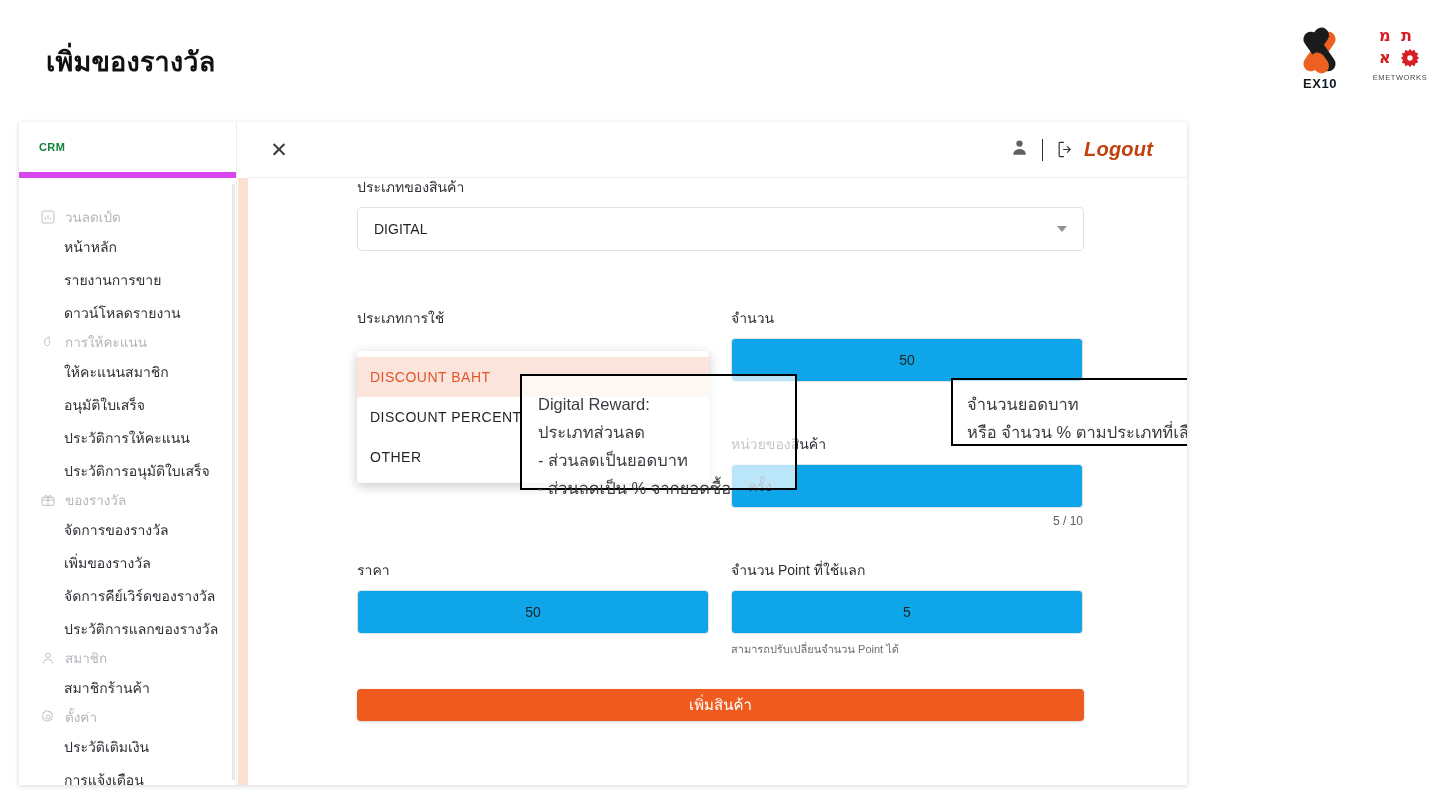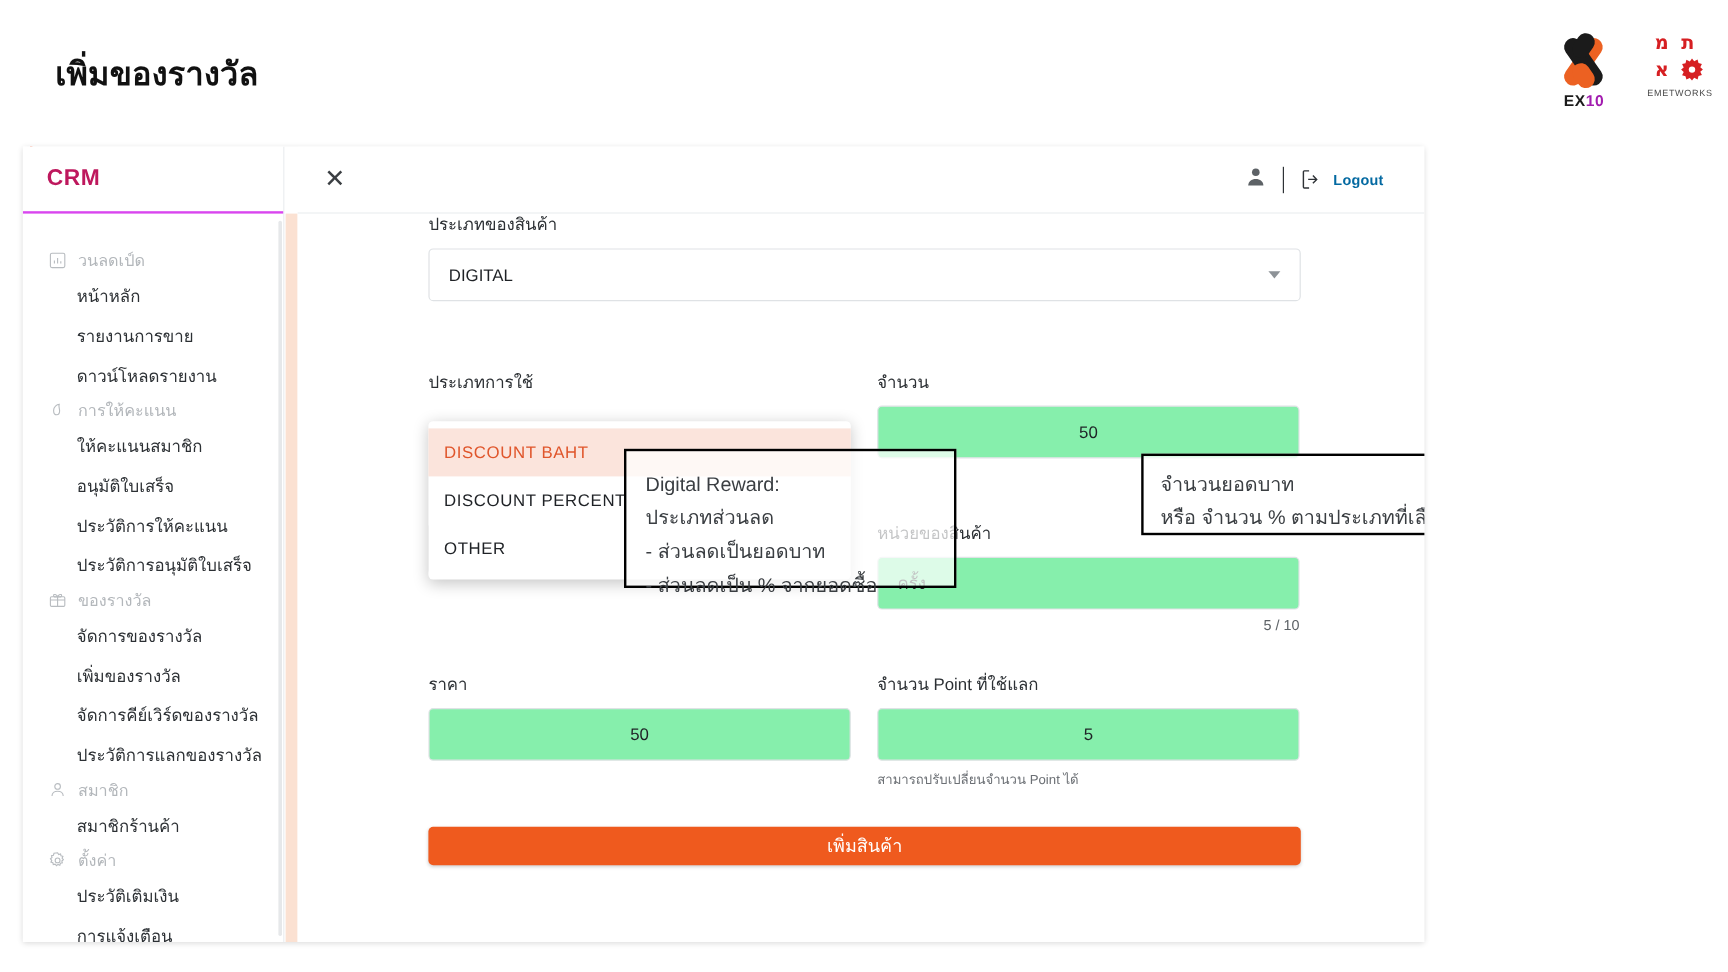--- a/index.html
+++ b/index.html
@@ -30,21 +30,21 @@
   .logo-ex10 .mark i {
     position: absolute; display: block; border-radius: 9px;
     width: 15px; height: 45px; top: 2px; left: 22px;
   }
   .logo-ex10 .mark i.a { background: #ec6122; transform: rotate(35deg); }
   .logo-ex10 .mark i.b { background: #1b1b1b; transform: rotate(-35deg); }
   .logo-ex10 .mark i.c { background: #1b1b1b; transform: rotate(35deg); width: 15px; height: 22px; top: 0; left: 22px; }
   .logo-ex10 .mark i.d { background: #ec6122; transform: rotate(-35deg); width: 15px; height: 22px; top: 25px; left: 22px; }
   .logo-ex10 .wordmark { font-size: 13px; font-weight: 700; letter-spacing: .5px; margin-top: 1px; }
   .logo-ex10 .wordmark .ex { color: #1b1b1b; }
-  .logo-ex10 .wordmark .ten { color: #a21caf; }
+  .logo-ex10 .wordmark .ten { color: #0f172a; }
   .logo-emet { width: 60px; text-align: center; }
   .logo-emet .grid {
     width: 44px; height: 44px; margin: 0 auto; position: relative;
   }
   .logo-emet .grid span {
     position: absolute; color: #d61f22; font-weight: 700; font-family: "DejaVu Sans", sans-serif;
     font-size: 16px; line-height: 16px;
   }
   .logo-emet .grid span.g1 { left: 1px; top: 1px; }
   .logo-emet .grid span.g2 { left: 23px; top: 1px; }
@@ -63,22 +63,22 @@
     position: absolute; left: 6px; top: 0; width: 2px; height: 663px; background: #f4623a;
   }
 
   
   .sidebar {
     position: absolute; left: 0; top: 0; width: 218px; height: 663px;
     background: #ffffff; border-right: 1px solid #eceef0;
   }
   .sidebar-brand {
     height: 56px; display: flex; align-items: center; padding-left: 20px;
-    font-size: 19px; font-weight: 700; color: #be185d; letter-spacing: .4px;
-    border-bottom: 2px solid #d946ef;
+    font-size: 11px; font-weight: 700; color: #15803d; letter-spacing: .4px;
+    border-bottom: 6px solid #d946ef;
   }
   .nav { padding-top: 26px; }
   .nav-group {
     display: flex; align-items: center; gap: 9px;
     padding: 0 0 0 20px; height: 26px;
     color: #b3b7bb; font-size: 13.5px;
   }
   .nav-group .gicon { width: 17px; height: 17px; display: inline-flex; align-items: center; justify-content: center; }
   .nav-group .gicon svg { width: 16px; height: 16px; stroke: #b8bcc0; fill: none; stroke-width: 1.4; }
   .nav-item {
@@ -111,28 +111,28 @@
   }
   .close-x {
     width: 26px; height: 26px; display: flex; align-items: center; justify-content: center;
     font-size: 21px; color: #3b3f43; cursor: pointer; font-weight: 300; line-height: 1;
   }
   .topbar-right { display: flex; align-items: center; gap: 13px; }
   .person-icon svg { width: 19px; height: 19px; fill: #5d6266; }
   .vdiv { width: 1px; height: 22px; background: #2e3236; }
   .logout { display: flex; align-items: center; gap: 9px; cursor: pointer; }
   .logout svg { width: 19px; height: 19px; stroke: #2e3236; fill: none; stroke-width: 1.5; }
-  .logout span { font-size: 12px; font-weight: 700; color: #0369a1; letter-spacing: .2px; }
+  .logout span { font-size: 20px; font-weight: 700; color: #c2410c; letter-spacing: .2px; font-style: italic; }
 
   
   .form-area { position: relative; padding: 40px 0 0 0; }
 
   .field-label { font-size: 14px; color: #2c3034; margin-bottom: 11px; line-height: 18px; }
   .input-box {
-    height: 44px; border: 1px solid #dfe2e5; border-radius: 4px; background: #86efac;
+    height: 44px; border: 1px solid #dfe2e5; border-radius: 4px; background: #0ea5e9;
     display: flex; align-items: center; padding: 0 16px; font-size: 14px; color: #1f2226;
   }
   .input-box.center { justify-content: center; }
   .select-box {
     height: 44px; border: 1px solid #dfe2e5; border-radius: 4px; background: #fff;
     display: flex; align-items: center; justify-content: space-between;
     padding: 12px 16px; font-size: 14px; color: #1f2226; cursor: pointer; width: 727px;
   }
   .caret { width: 0; height: 0; border-left: 5px solid transparent; border-right: 5px solid transparent; border-top: 6px solid #8d9297; }
   .helper { font-size: 11px; color: #6c7075; margin-top: 6px; }

